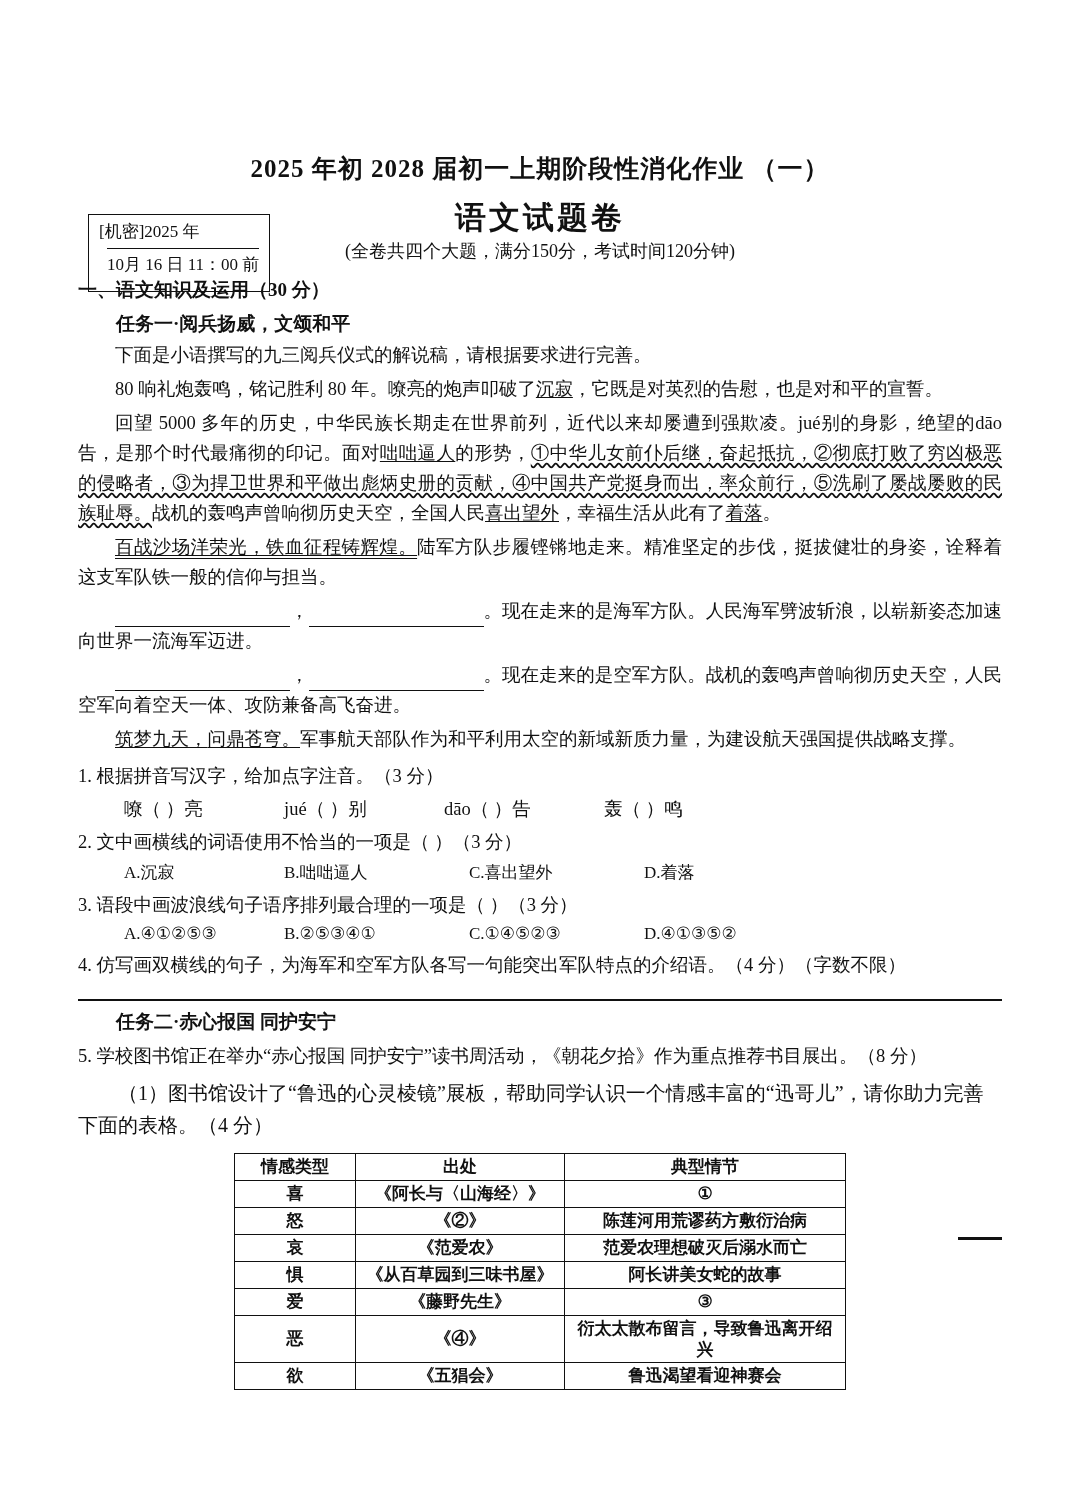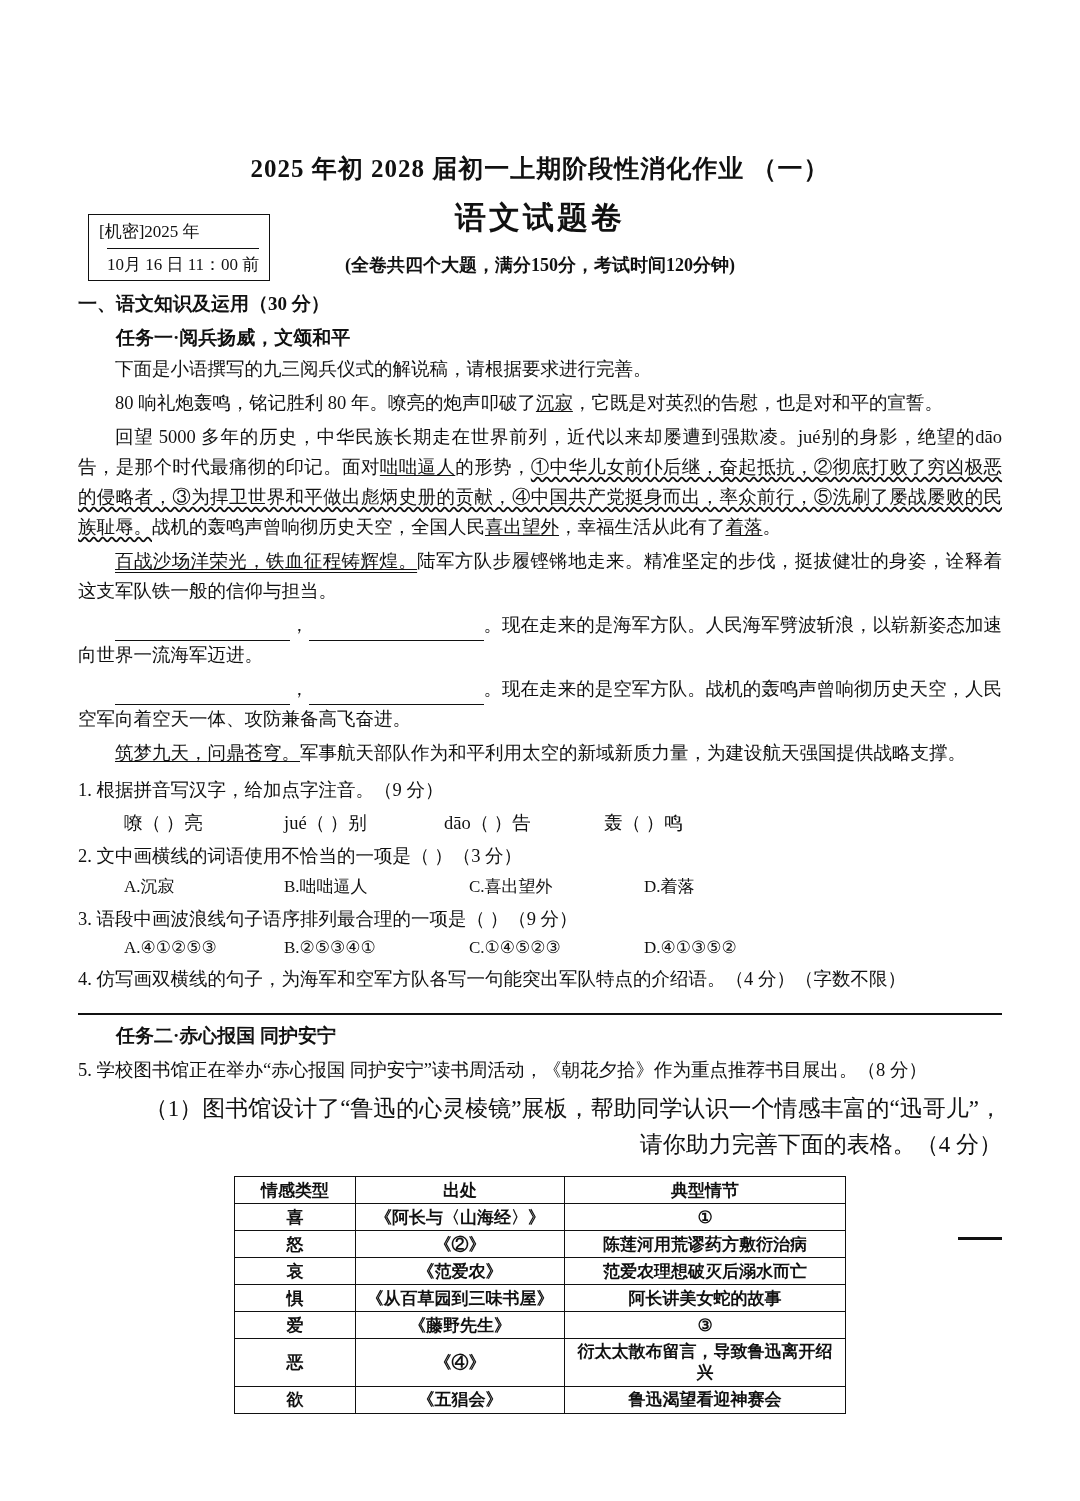--- a/index.html
+++ b/index.html
@@ -21,21 +21,21 @@
     height: 1501px;
     box-sizing: border-box;
     padding: 0 78px;
   }
   
   .stamp-box {
     position: absolute;
     left: 88px;
     top: 62px;
     border: 1.5px solid #111;
-    padding: 4px 10px 3px 10px;
+    padding: 4px 10px 14px 10px;
     line-height: 1.5;
     font-size: 17px;
     font-family: "Liberation Serif", serif;
   }
   .stamp-box .line1 { white-space: nowrap; }
   .stamp-box .line2 { white-space: nowrap; border-top: 1.2px solid #111; padding-top: 3px; margin-top: 3px; margin-left: 8px;}
   
   .title-main {
     text-align: center;
     font-size: 25px;
@@ -46,22 +46,21 @@
   .title-sub {
     text-align: center;
     font-size: 31px;
     font-weight: bold;
     margin-top: 12px;
     letter-spacing: 3px;
   }
   .title-note {
     text-align: center;
     font-size: 18px;
-    font-weight: bold;
-    margin-top: 14px;
+    font-weight: normal;
   }
   
   .sec-head {
     font-size: 19px;
     font-weight: bold;
     margin-top: 14px;
   }
   .task-head {
     font-size: 19px;
     font-weight: bold;
@@ -118,25 +117,24 @@
   }
   .pin-row span { display: inline-block; }
   .pin-w { width: 160px; }
   .hr-sep {
     border: none;
     border-top: 2px solid #111;
     margin: 18px 0 0 0;
     width: 100%;
   }
   .sub-q {
-    font-size: 23px;
+    font-size: 20px;
     line-height: 1.6;
     margin: 5px 0 12px 0;
     text-indent: 2em;
-    text-align: right;
   }
   
   table.emotion {
     border-collapse: collapse;
     margin: 8px auto 0 auto;
     font-size: 17px;
     font-weight: bold;
     font-family: Liberation Serif, serif;
   }
   table.emotion th, table.emotion td {
@@ -195,21 +193,21 @@
   <p class="para">
     <span class="blank-long"></span><span>，</span><span class="blank-long"></span><span>。现在走来的是空军方队。战机的轰鸣声曾响彻历史天空，人民空军向着空天一体、攻防兼备高飞奋进。</span>
   </p>
 
   <p class="para">
     <span class="u">筑梦九天，</span><span class="u">问鼎苍穹。</span><span>军事航天部队作为和平利用太空的新域新质力量，为建设航天强国提供战略支撑。</span>
   </p>
 
   <p class="q">
     <span>1.</span>
-    <span>根据拼音写汉字，给加点字注音。（9 分）</span>
+    <span>根据拼音写汉字，给加点字注音。（3 分）</span>
   </p>
   <div class="pin-row">
     <span class="pin-w">嘹（  ）亮</span>
     <span class="pin-w">jué（  ）别</span>
     <span class="pin-w">dāo（  ）告</span>
     <span class="pin-w">轰（  ）鸣</span>
   </div>
 
   <p class="q">
     <span>2.</span>
@@ -217,21 +215,21 @@
   </p>
   <div class="opts">
     <span class="opt-w1">A.沉寂</span>
     <span class="opt-w2">B.咄咄逼人</span>
     <span class="opt-w3">C.喜出望外</span>
     <span>D.着落</span>
   </div>
 
   <p class="q">
     <span>3.</span>
-    <span>语段中画波浪线句子语序排列最合理的一项是（  ）（9 分）</span>
+    <span>语段中画波浪线句子语序排列最合理的一项是（  ）（3 分）</span>
   </p>
   <div class="opts">
     <span class="opt-w1">A.④①②⑤③</span>
     <span class="opt-w2">B.②⑤③④①</span>
     <span class="opt-w3">C.①④⑤②③</span>
     <span>D.④①③⑤②</span>
   </div>
 
   <p class="q">
     <span>4.</span>

